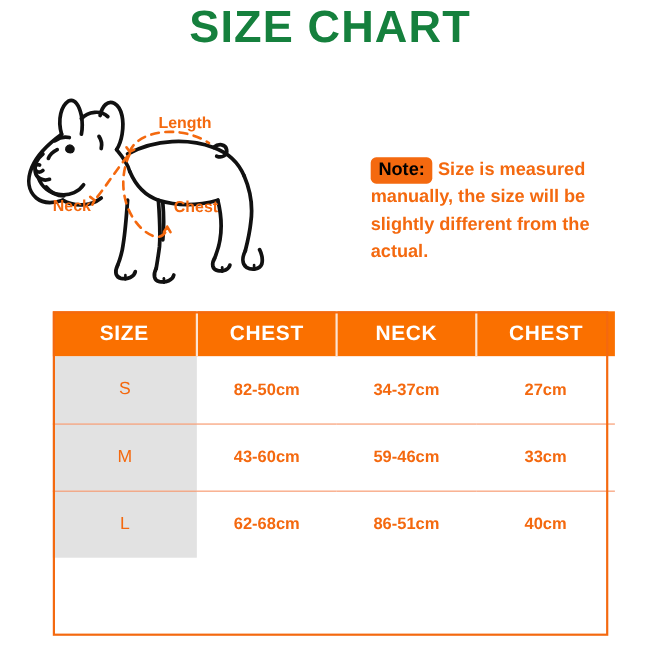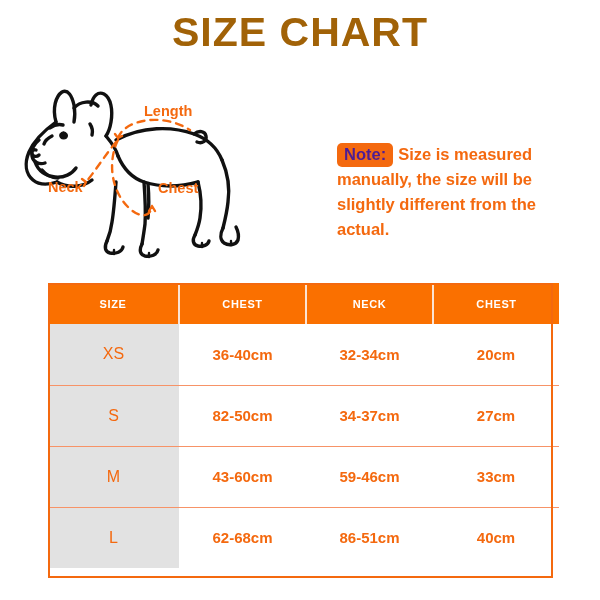--- a/index.html
+++ b/index.html
@@ -11,28 +11,28 @@
     height: 600px;
     background: #ffffff;
     font-family: "Liberation Sans", sans-serif;
     overflow: hidden;
     position: relative;
   }
 
   
   .title {
     position: absolute;
-    top: 8px;
+    top: 0;
     left: 0;
     width: 600px;
     text-align: center;
     font-size: 41px;
     font-weight: bold;
     letter-spacing: 1px;
-    color: #a16207;
+    color: #15803d;
     line-height: 1.2;
   }
 
   
   .illustration {
     position: absolute;
     left: 12px;
     top: 78px;
     width: 290px;
     height: 185px;
@@ -50,21 +50,21 @@
     top: 142px;
     width: 230px;
     color: #F4690F;
     font-size: 16.5px;
     font-weight: bold;
     line-height: 1.52;
   }
   .note-badge {
     display: inline-block;
     background: #F4690F;
-    color: #4c1d95;
+    color: #000000;
     font-weight: bold;
     font-size: 16.5px;
     border-radius: 5px;
     padding: 1px 7px 2px 7px;
     margin-right: 5px;
     line-height: 1.25;
     vertical-align: baseline;
   }
 
   
@@ -79,21 +79,21 @@
   .size-table th,
   .size-table td {
     padding: 0;
     margin: 0;
   }
 
   
   .size-table thead th {
     background: #FA7000;
     color: #ffffff;
-    font-size: 11px;
+    font-size: 19px;
     font-weight: bold;
     letter-spacing: 0.6px;
     height: 41px;
     text-align: center;
     vertical-align: middle;
     border-right: 2px solid #fbe3d2;
   }
   .size-table thead th:last-child {
     border-right: none;
   }
@@ -226,26 +226,20 @@
   <thead>
     <tr>
       <th style="width:130px">SIZE</th>
       <th style="width:125px">CHEST</th>
       <th style="width:125px">NECK</th>
       <th style="width:125px">CHEST</th>
     </tr>
   </thead>
   <tbody>
     <tr>
-      <td class="size-cell">XS</td>
-      <td>36-40cm</td>
-      <td>32-34cm</td>
-      <td>20cm</td>
-    </tr>
-    <tr>
       <td class="size-cell">S</td>
       <td>82-50cm</td>
       <td>34-37cm</td>
       <td>27cm</td>
     </tr>
     <tr>
       <td class="size-cell">M</td>
       <td>43-60cm</td>
       <td>59-46cm</td>
       <td>33cm</td>

